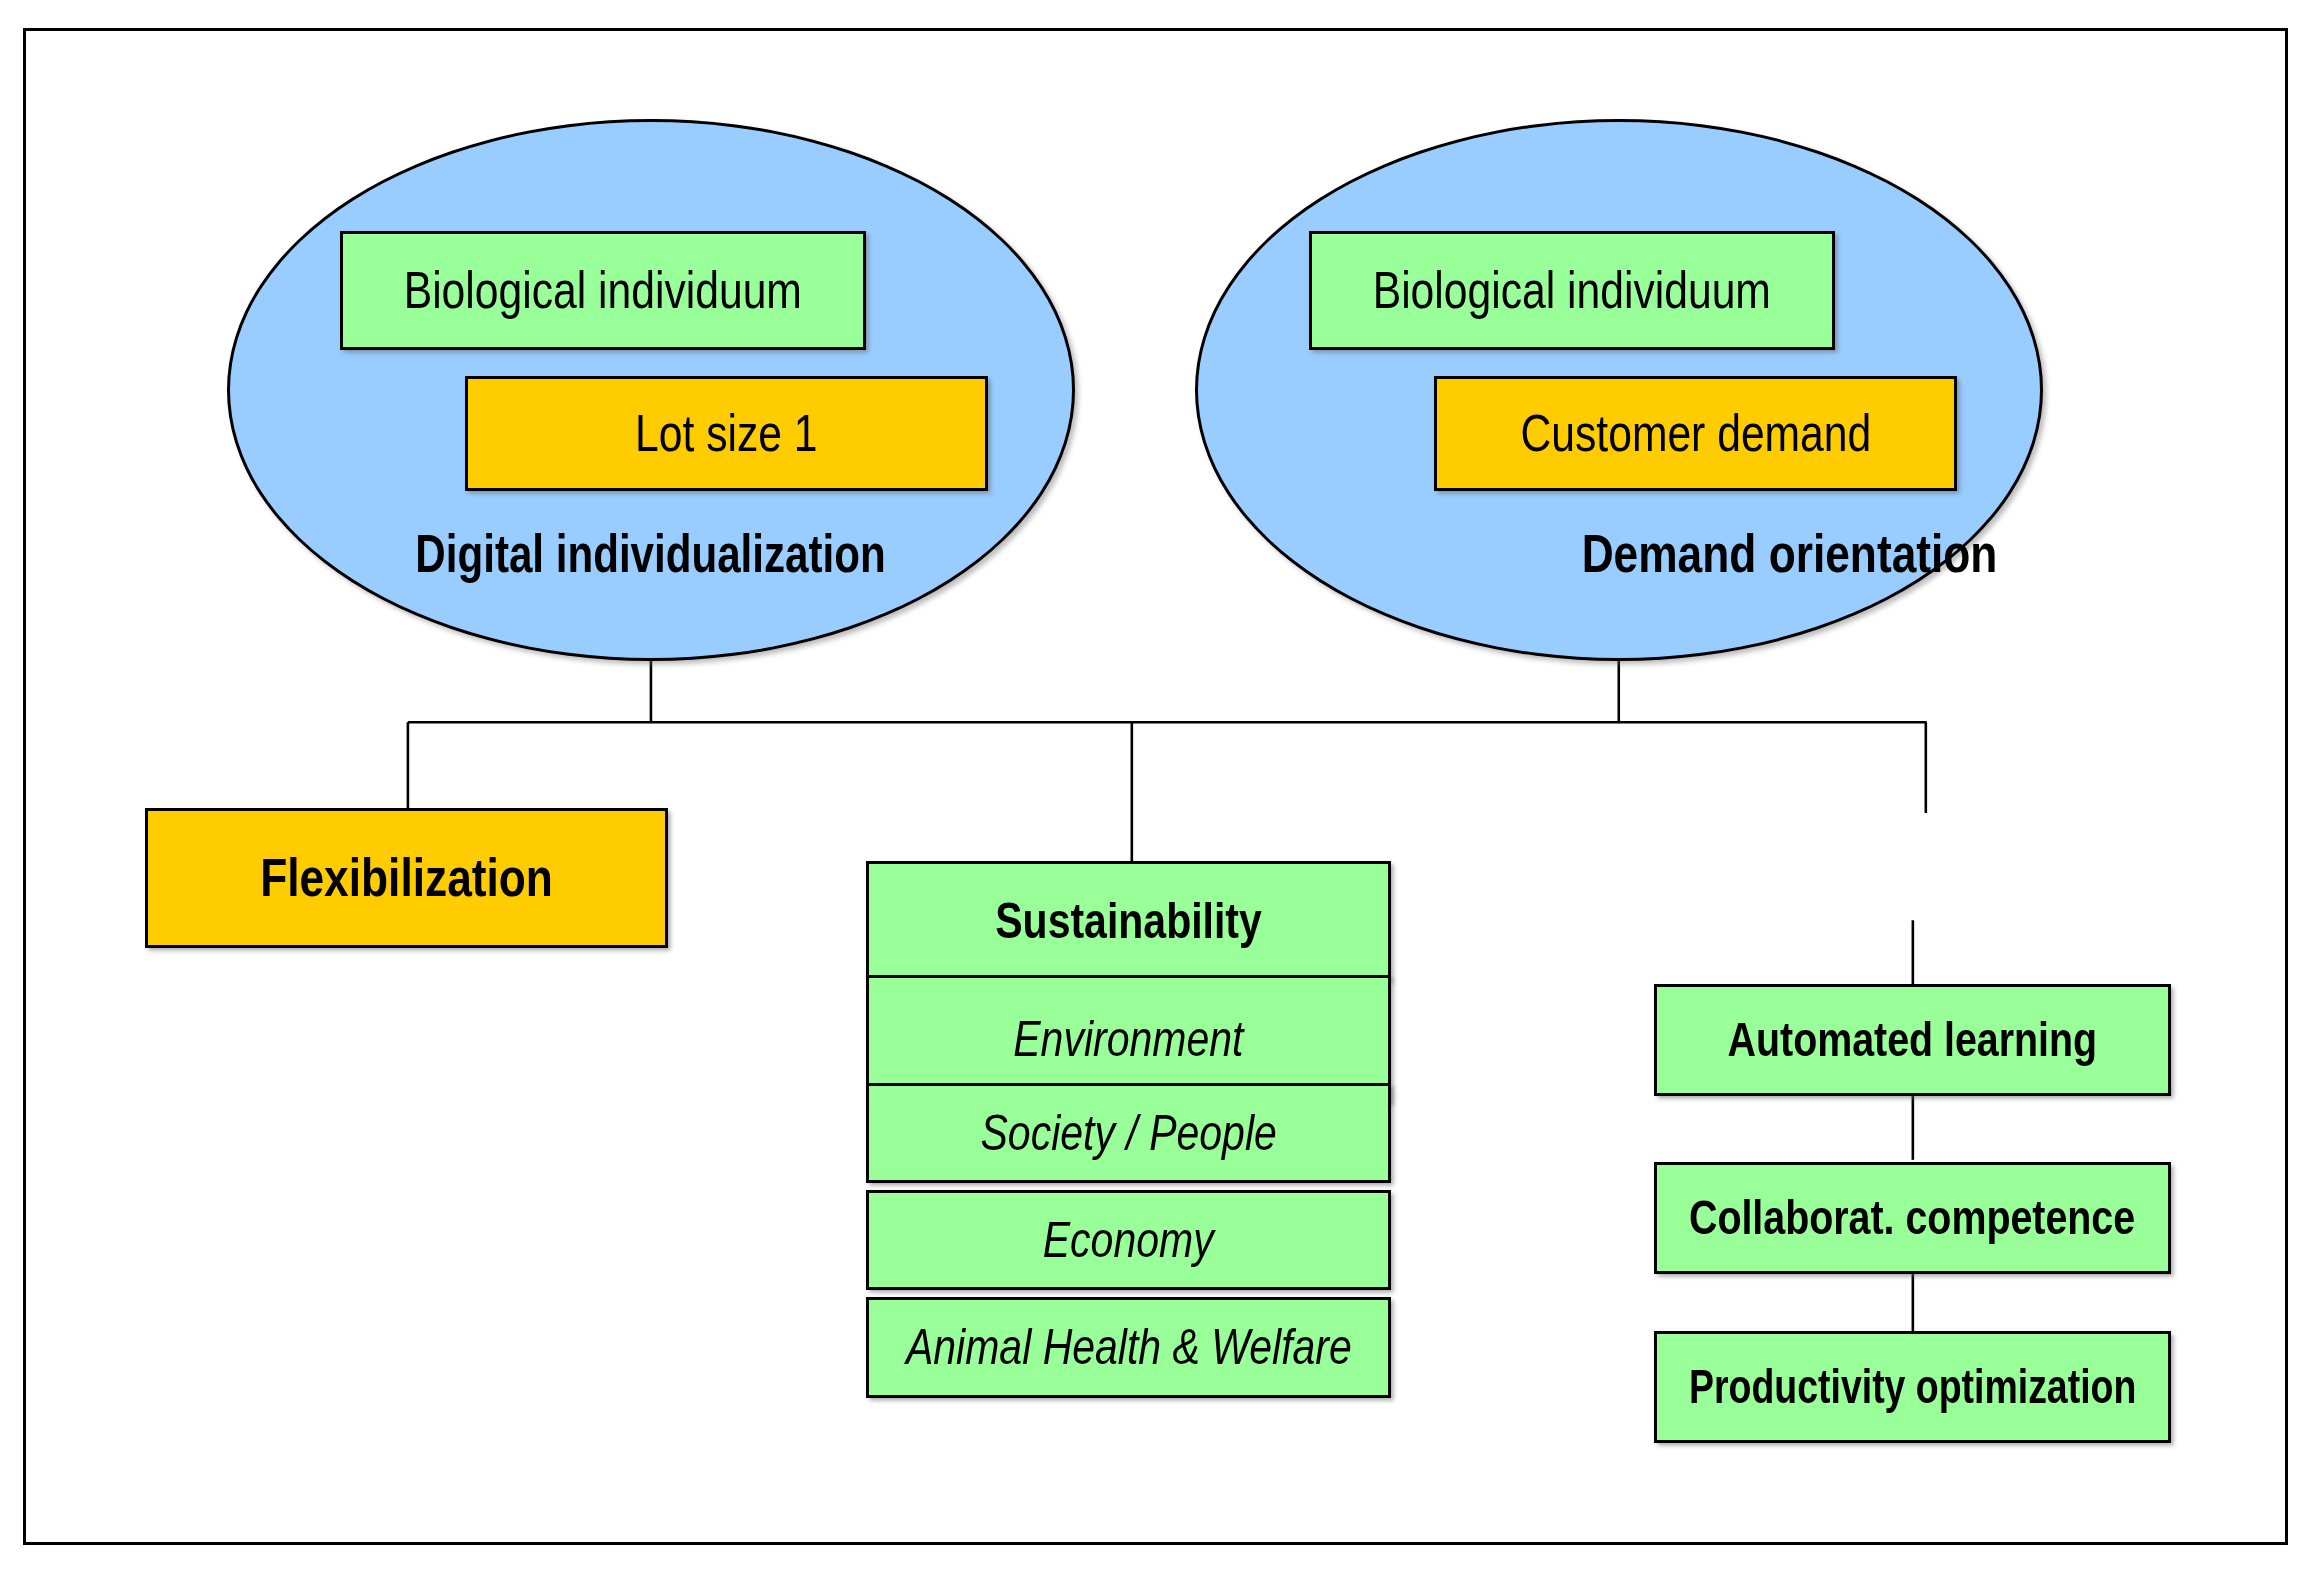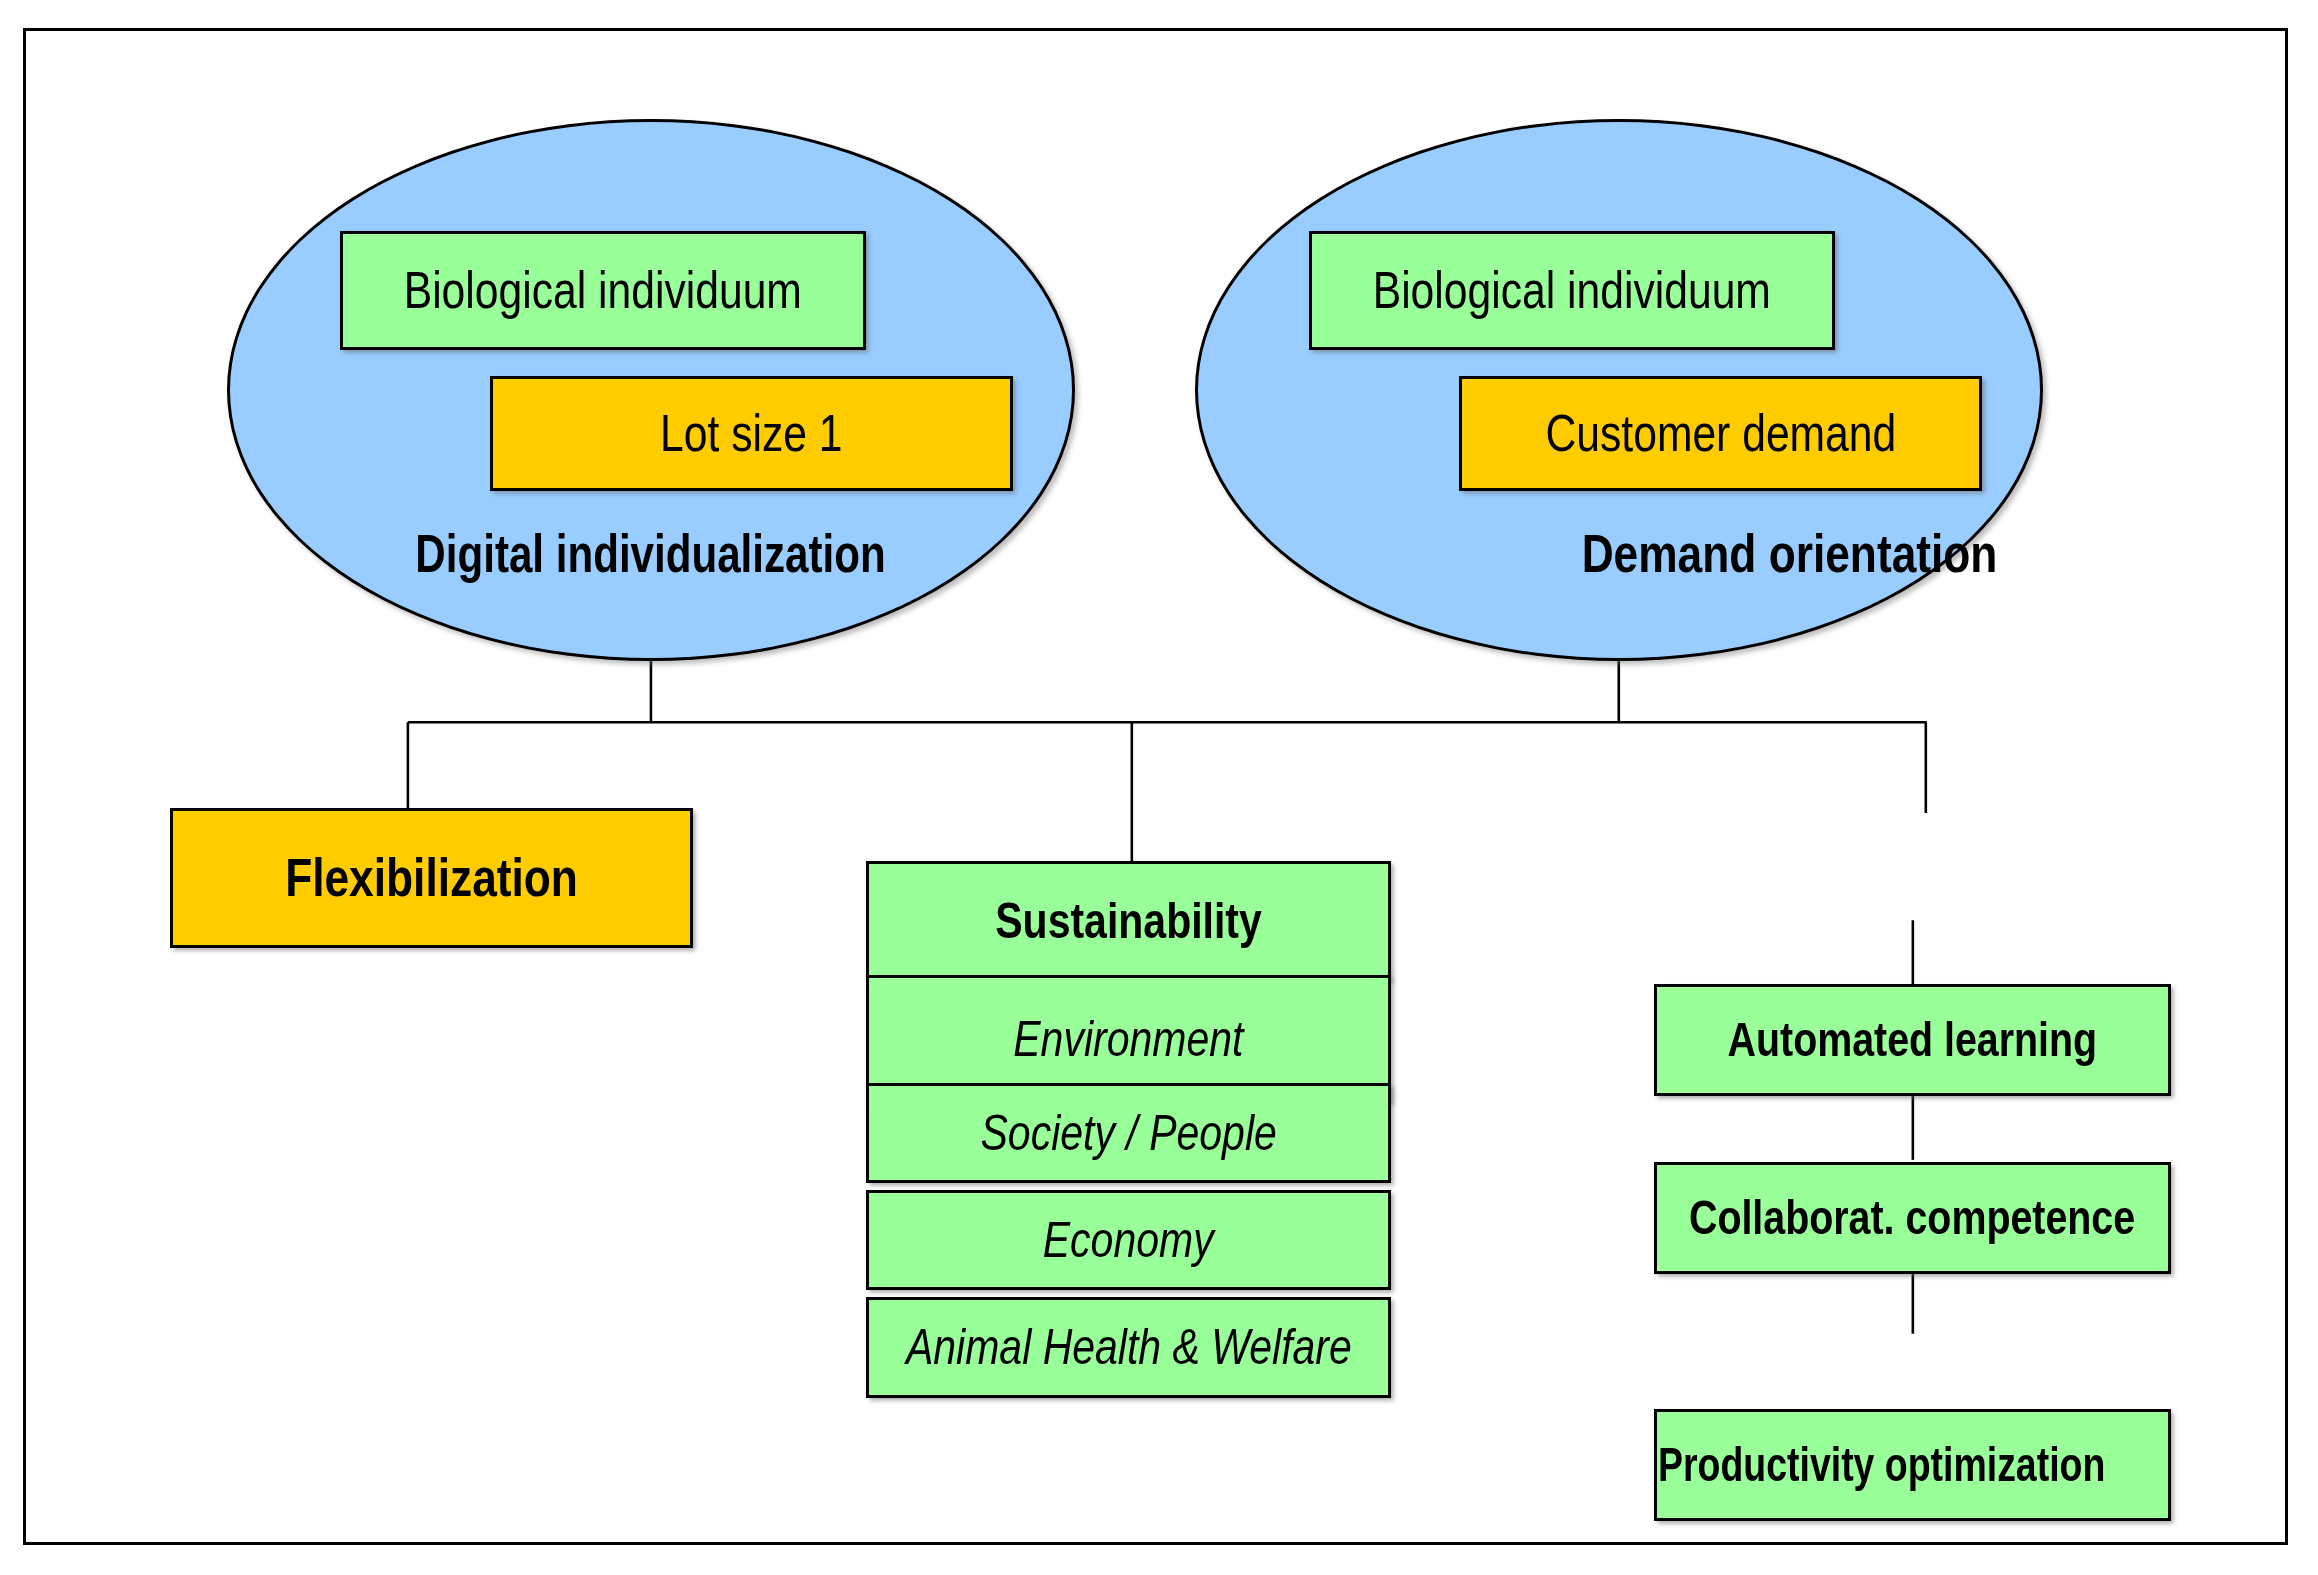--- a/index.html
+++ b/index.html
@@ -11,21 +11,21 @@
 
   .ellipse{position:absolute;width:848px;height:542px;border:3.5px solid #000;border-radius:50%;
            background:#99CCFF;box-sizing:border-box;box-shadow:3.5px 3.5px 5.2px rgba(110,110,110,.45);}
   #ellipse-left{left:227px;top:119px;}
   #ellipse-right{left:1195px;top:119px;}
 
   .box{position:absolute;border:3.5px solid #000;box-sizing:border-box;
        display:flex;align-items:center;justify-content:center;
        box-shadow:2.6px 2.6px 4.3px rgba(100,100,100,.55);}
   .green{background:#99FF99;}
-  .orange{background:#FFCC00;margin-left:25px;}
+  .orange{background:#FFCC00;}
 
   .txt{display:inline-block;white-space:nowrap;transform:scaleX(.82);
        font-size:52px;line-height:1.1;}
   .bold{font-weight:700;}
   .it{font-style:italic;}
   .sx78{transform:scaleX(.78);}
 
   
   #lbox-green {left:340px; top:231px;width:526px;height:119px;}
   #lbox-orange{left:465px; top:376px;width:523px;height:115px;}
@@ -47,21 +47,21 @@
   #mid-1{top:975px;height:128px;}
   #mid-2{top:1083px;height:100px;}
   #mid-3{top:1190px;height:100px;}
   #mid-4{top:1297px;height:101px;justify-content:center;}
   .mid .txt{font-size:50px;}
 
   .right{left:1654px;width:517px;height:112px;}
   #right-0{top:810px;}
   #right-1{top:984px;}
   #right-2{top:1162px;}
-  #right-3{top:1409px;justify-content:flex-end;}
+  #right-3{top:1331px;}
   .right .txt{font-size:48px;font-weight:700;}
 </style>
 </head>
 <body>
 
 <div id="page">
   <div id="frame"></div>
 
   <svg id="wires" viewBox="0 0 2680 1821" xmlns="http://www.w3.org/2000/svg">
     <line x1="752" y1="762" x2="752" y2="836" stroke="#000" stroke-width="3"></line>

